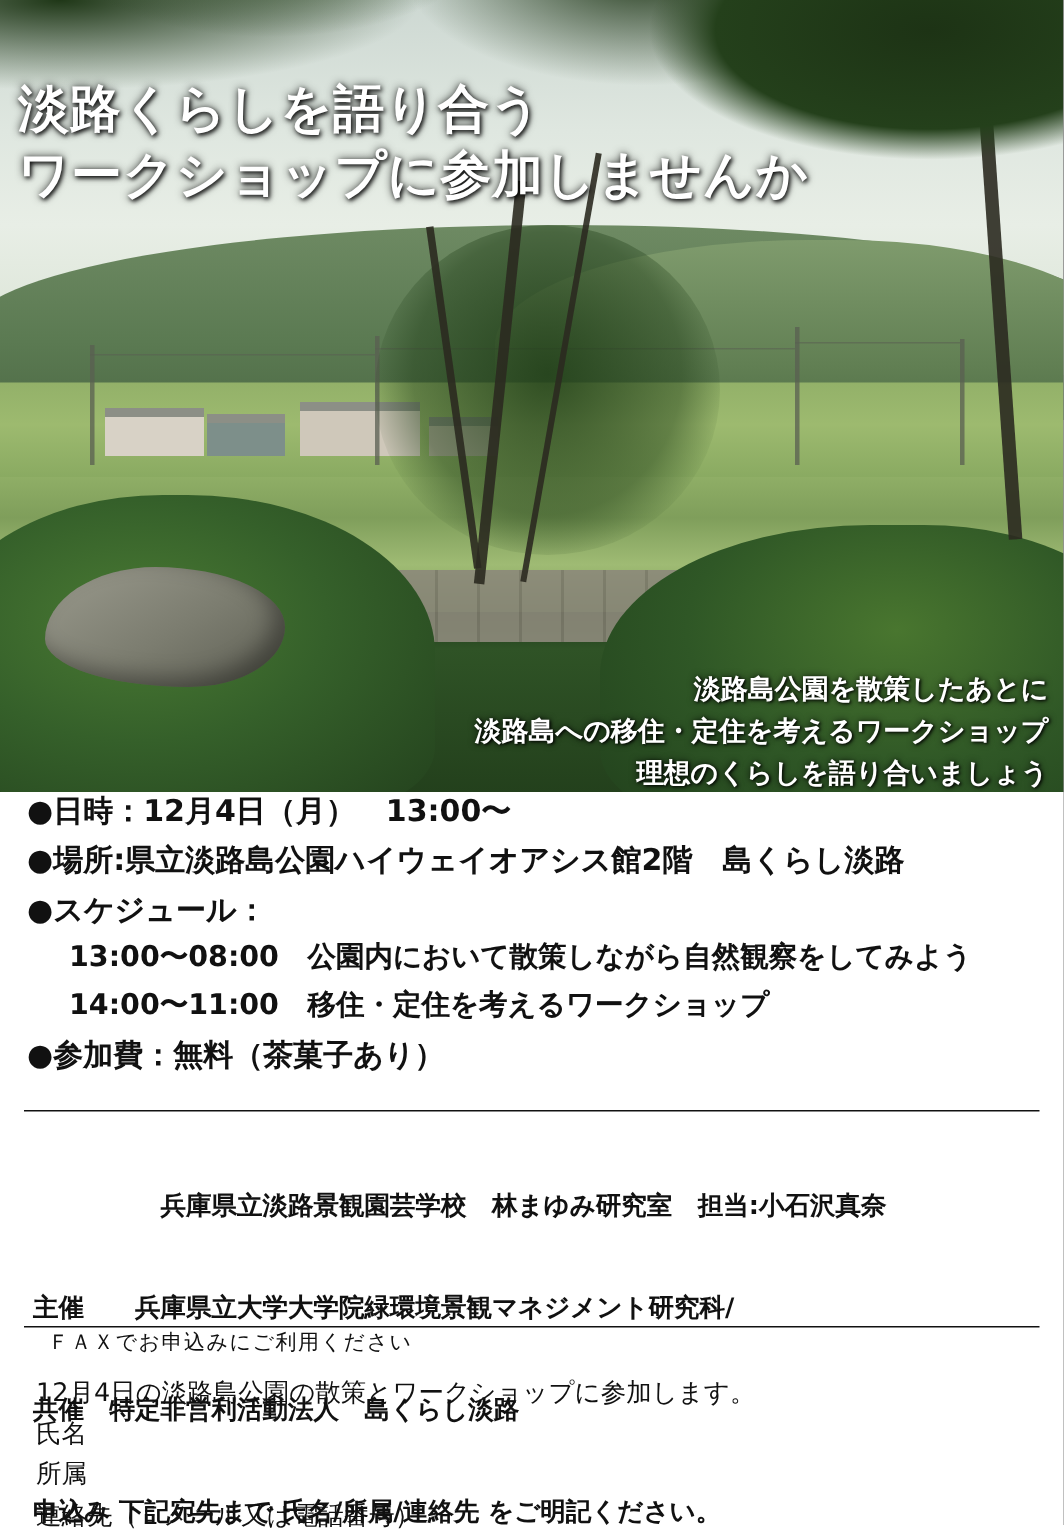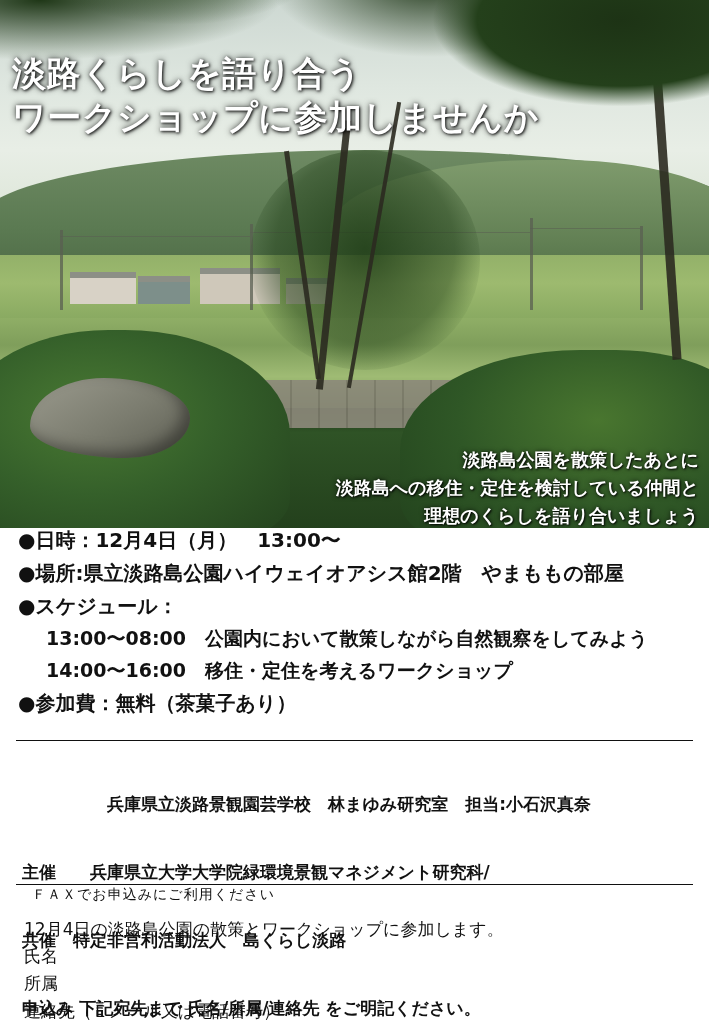--- a/index.html
+++ b/index.html
@@ -244,30 +244,30 @@
   <div class="foliage-mid"></div>
   <div class="trunk t1"></div>
   <div class="trunk t2"></div>
   <div class="trunk t3"></div>
   <div class="trunk t4"></div>
   <div class="canopy"></div>
 
   <div class="hero-title">淡路くらしを語り合う
 ワークショップに参加しませんか</div>
   <div class="hero-sub">淡路島公園を散策したあとに
-淡路島への移住・定住を検討している仲間と
+淡路島への移住・定住を考えるワークショップ
 理想のくらしを語り合いましょう</div>
 </div>
 
 <div class="info">
   <div class="info-line">●日時：12月4日（月）　13:00〜</div>
-  <div class="info-line">●場所:県立淡路島公園ハイウェイオアシス館2階　やまももの部屋</div>
+  <div class="info-line">●場所:県立淡路島公園ハイウェイオアシス館2階　島くらし淡路</div>
   <div class="info-line">●スケジュール：</div>
   <div class="info-line indent">13:00〜08:00　公園内において散策しながら自然観察をしてみよう</div>
-  <div class="info-line indent">14:00〜16:00　移住・定住を考えるワークショップ</div>
+  <div class="info-line indent">14:00〜11:00　移住・定住を考えるワークショップ</div>
   <div class="info-line">●参加費：無料（茶菓子あり）</div>
 </div>
 
 <div class="rule rule-top"></div>
 <div class="rule rule-bottom"></div>
 
 <div class="org">
   <div>　　　　　兵庫県立淡路景観園芸学校　林まゆみ研究室　担当:小石沢真奈</div>
   <div>主催　　兵庫県立大学大学院緑環境景観マネジメント研究科/</div>
   <div>共催　特定非営利活動法人　島くらし淡路</div>

